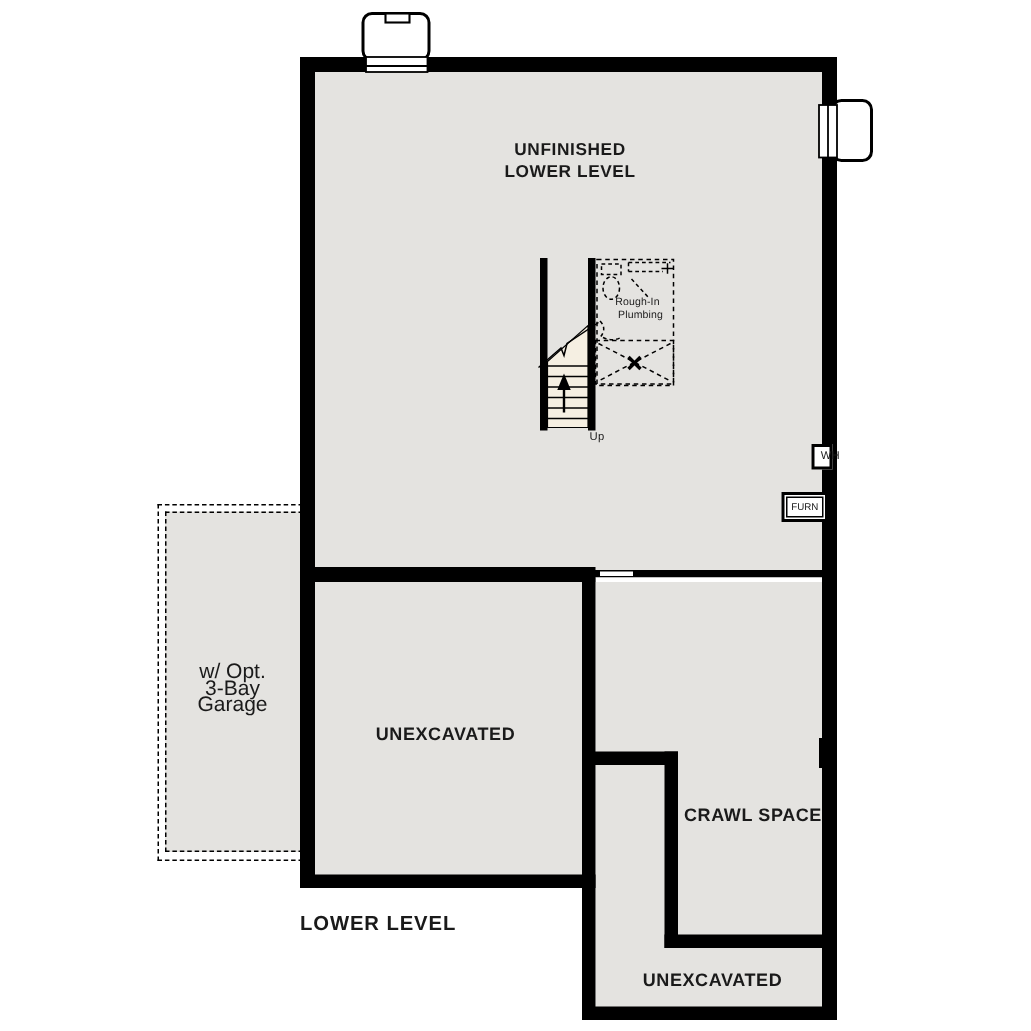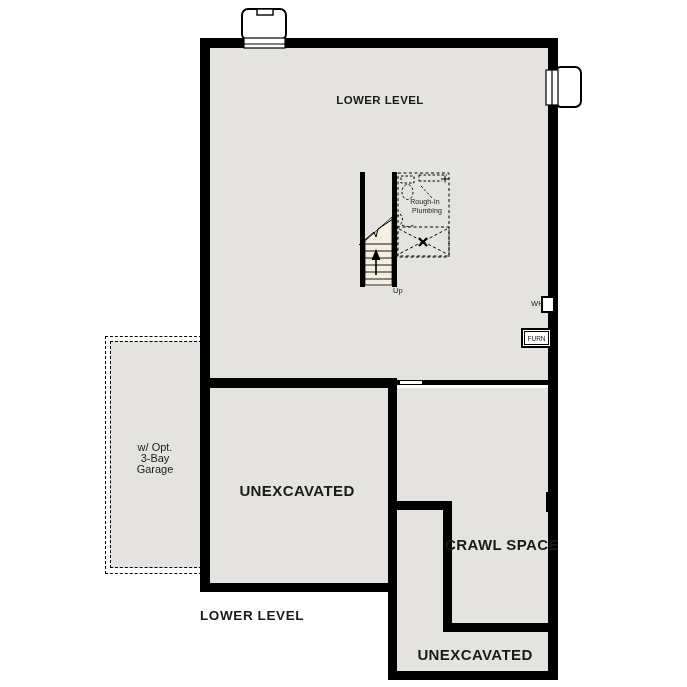--- a/index.html
+++ b/index.html
@@ -11,26 +11,26 @@
   html,body{margin:0;padding:0;}
   body{
     width:687px;height:687px;background:var(--background);
     font-family:"Liberation Sans", sans-serif;
     position:relative;overflow:hidden;
   }
   .abs{position:absolute;box-sizing:border-box;}
   .wall{background:var(--wall);}
   .floor{background:var(--floor);}
   .lbl{color:#1a1a1a;text-align:center;white-space:nowrap;}
-  .lbl-room{font-weight:bold;font-size:15px;letter-spacing:.4px;}
+  .lbl-room{font-weight:bold;font-size:12px;letter-spacing:.4px;}
   .lbl-main{font-weight:bold;font-size:11.5px;letter-spacing:.4px;line-height:15px;}
   .lbl-title{font-weight:bold;font-size:13.5px;letter-spacing:.6px;}
   .lbl-small{font-size:7.5px;letter-spacing:.2px;margin-left:22px;}
   .lbl-tiny{font-size:7px;letter-spacing:.1px;}
-  .lbl-garage{font-size:11px;line-height:11px;}
+  .lbl-garage{font-size:14px;line-height:11px;}
   .dashed-box{border:1.5px dashed #000;}
   .white{background:#fff;}
   svg{display:block;}
 </style>
 </head>
 <body>
 
 <div class="abs dashed-box" style="left:105px;top:336px;width:97px;height:238px;"></div>
 <div class="abs dashed-box" style="left:110px;top:341px;width:92px;height:227px;background:var(--floor);"></div>
 <div class="abs lbl lbl-garage" style="left:115px;top:442px;width:80px;">
@@ -117,27 +117,28 @@
 </svg>
 <svg class="abs" style="left:543px;top:64px;" width="42" height="48" viewBox="0 0 42 48">
   <rect x="12" y="3" width="26" height="40" rx="6" fill="#fff" stroke="#000" stroke-width="2"></rect>
   <g>
     <rect x="3" y="6" width="12" height="35" fill="#fff" stroke="#000" stroke-width="1.2"></rect>
     <line x1="9" y1="6" x2="9" y2="41" stroke="#000" stroke-width="1.2"></line>
   </g>
 </svg>
 
 <div class="abs white" style="left:541px;top:296px;width:14px;height:17px;border:2px solid #000;"></div>
-<div class="abs lbl lbl-small" style="left:496px;top:299px;width:26px;text-align:right;">WH</div>
+<div class="abs lbl lbl-small" style="left:512px;top:299px;width:26px;text-align:right;">WH</div>
 <div class="abs" style="left:521px;top:328px;width:31px;height:20px;border:2px solid #000;background:#fff;padding:1px;">
   <div style="width:100%;height:100%;border:1px solid #000;box-sizing:border-box;display:flex;align-items:center;justify-content:center;">
     <span class="lbl" style="font-size:6.5px;">FURN</span>
   </div>
 </div>
 
 <div class="abs lbl lbl-main" style="left:280px;top:93px;width:200px;">
+  <div>UNFINISHED</div>
   <div>LOWER LEVEL</div>
 </div>
 <div class="abs lbl lbl-room" style="left:217px;top:482px;width:160px;">UNEXCAVATED</div>
 <div class="abs lbl lbl-room" style="left:437px;top:496px;width:130px;margin-top:40px;">CRAWL SPACE</div>
 <div class="abs lbl lbl-room" style="left:400px;top:646px;width:150px;">UNEXCAVATED</div>
 
 <div class="abs lbl lbl-title" style="left:200px;top:608px;text-align:left;">LOWER LEVEL</div>
 
 </body></html>

